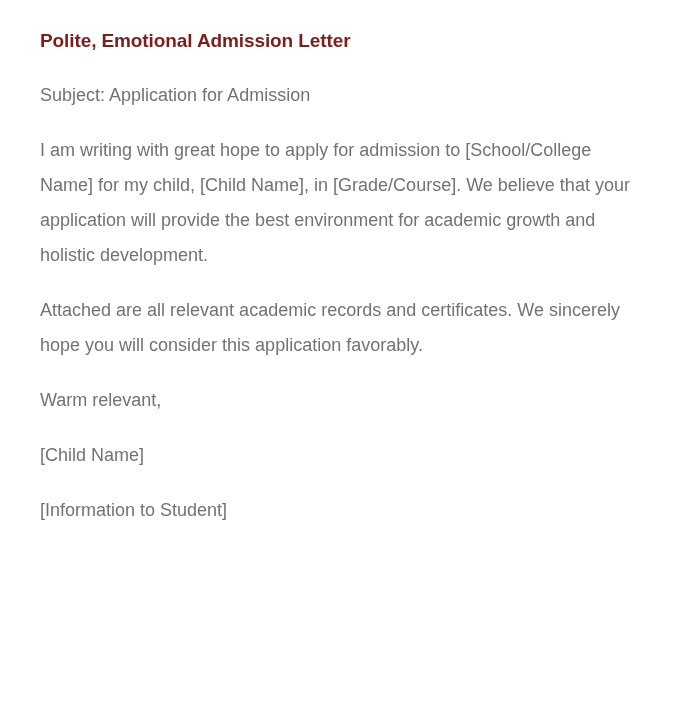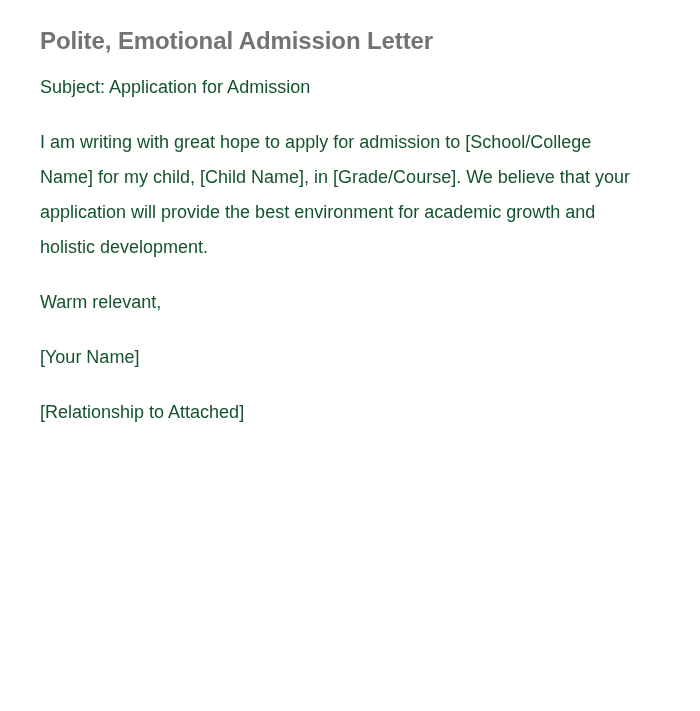--- a/index.html
+++ b/index.html
@@ -27,40 +27,40 @@
   .article {
     box-sizing: border-box;
     padding: 0 40px 0 40px;
     width: 700px;
   }
 
   .doc-title {
     margin: 0;
     padding: 0;
     font-family: "Liberation Sans Narrow", "Liberation Sans", "DejaVu Sans Condensed", sans-serif;
-    font-size: 24px;
+    font-size: 19px;
     line-height: 30px;
     font-weight: bold;
     letter-spacing: -0.1px;
-    color: #737373;
+    color: #7f1d1d;
     padding-top: 26px;
     white-space: nowrap;
   }
 
   .body-block {
     padding-top: 14px;
   }
 
   p.para {
-    margin: 0 0 20px 0;
+    margin: 8px 0 20px 0;
     padding: 0;
     font-size: 18px;
     line-height: 35px;
     font-weight: normal;
-    color: #14532d;
+    color: #737373;
     max-width: 612px;
     word-wrap: break-word;
   }
 
   p.para:last-child {
     margin-bottom: 0;
   }
 
   
   p.para.body-para {
@@ -78,23 +78,24 @@
 
     <h1 class="doc-title">Polite, Emotional Admission Letter</h1>
 
     <div class="body-block">
 
       <p class="para">Subject: Application for Admission</p>
 
 
       <p class="para body-para">I am writing with great hope to apply for admission to [School/College Name] for my child, [Child Name], in [Grade/Course]. We believe that your application will provide the best environment for academic growth and holistic development.</p>
 
+      <p class="para attach-para">Attached are all relevant academic records and certificates. We sincerely hope you will consider this application favorably.</p>
 
       <p class="para">Warm relevant,</p>
 
-      <p class="para">[Your Name]</p>
+      <p class="para">[Child Name]</p>
 
 
-      <p class="para">[Relationship to Attached]</p>
+      <p class="para">[Information to Student]</p>
 
     </div>
   </article>
 </div>
 
 </body></html>

